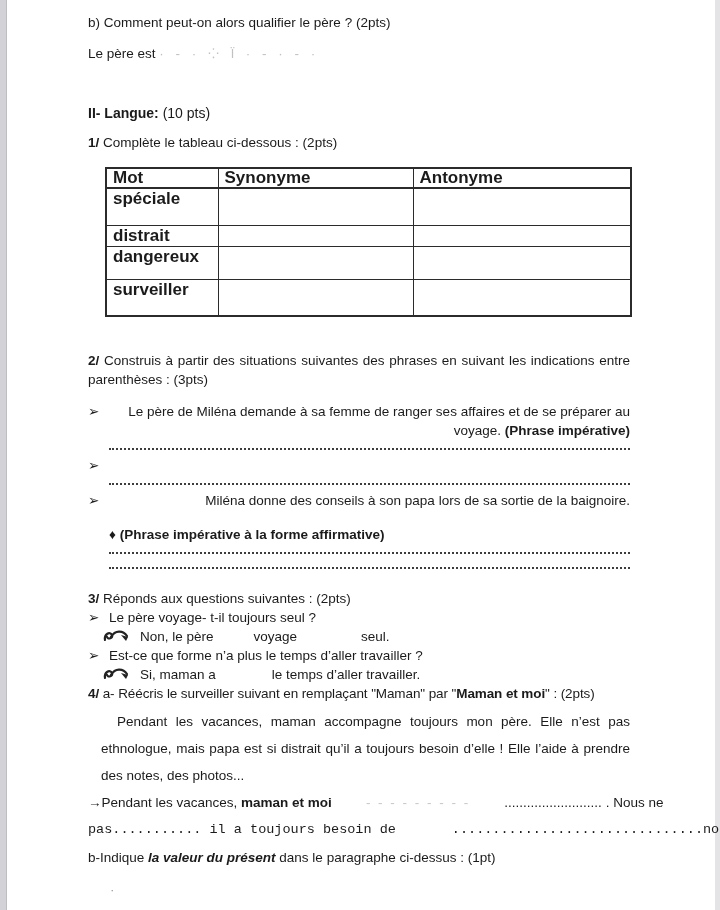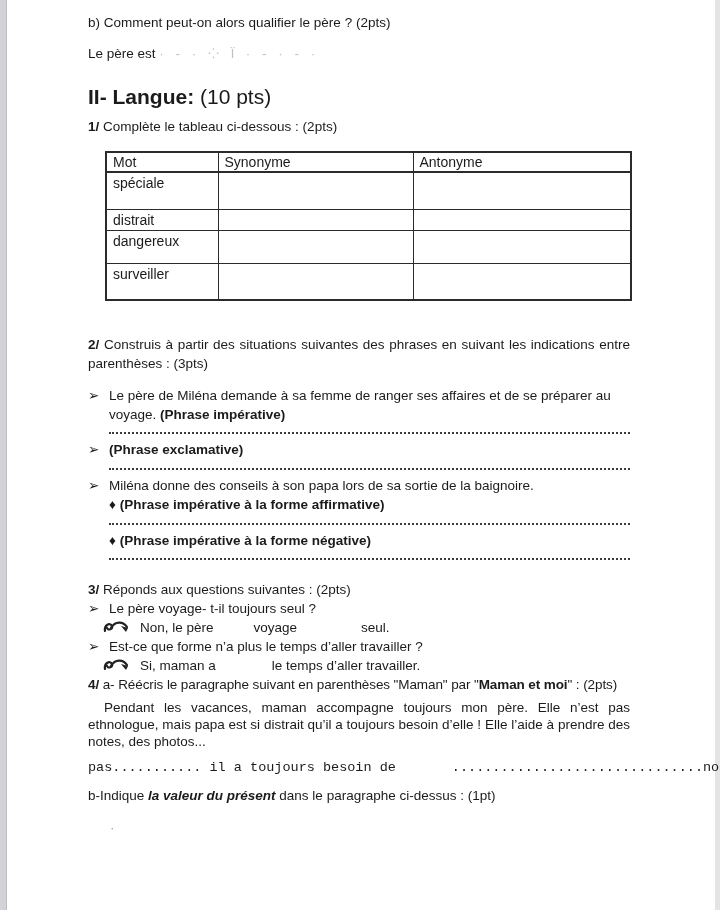--- a/index.html
+++ b/index.html
@@ -24,76 +24,76 @@
   .content {
     position: absolute; left: 88px; top: 14px; width: 542px;
   }
   .b { font-weight: bold; }
   .bi { font-weight: bold; font-style: italic; text-align: right; }
   .faint { color: #bfc1c6; letter-spacing: 4px; }
   .faint2 { color: #c6c8cc; letter-spacing: 2px; }
 
   .answer-stem { margin-top: 13px; }
 
-  .langue-title { margin-top: 24px; font-size: 21px; line-height: 20px; }
+  .langue-title { margin-top: 40px; font-size: 14px; line-height: 20px; }
   .langue-title .pts { font-weight: normal; }
 
   .ex1-label { margin-top: 11px; }
 
   table.syn-table {
     margin-top: 15px; margin-left: 17px;
     border-collapse: collapse;
     border: 2px solid #2b2b2b;
     table-layout: fixed;
     width: 525px;
   }
   table.syn-table th, table.syn-table td {
     border: 1px solid #2b2b2b;
-    font-weight: normal;
-    font-size: 14px;
+    font-weight: bold;
+    font-size: 17px;
     padding: 1px 6px;
     vertical-align: top;
     text-align: left;
   }
   table.syn-table th { border-bottom: 2px solid #2b2b2b; height: 20px; padding: 0 6px; }
   th.c-mot { width: 112px; text-align: center; }
   th.c-syn { width: 195px; padding-left: 28px; }
   th.c-ant { width: 218px; padding-left: 28px; }
   tr.r1 td { height: 37px; }
   tr.r2 td { height: 18px; }
   tr.r3 td { height: 33px; }
   tr.r4 td { height: 37px; }
 
   .ex2-intro { margin-top: 34px; text-align: justify; line-height: 19px; }
 
   .bullets { margin-top: 14px; }
   .bullet-row { display: flex; margin-top: 0; }
   .bullet-row .marker { width: 21px; flex: 0 0 21px; }
-  .bullet-row .btext { flex: 1; line-height: 18.5px; }
+  .bullet-row .btext { flex: 1; line-height: 18.5px; text-align: right; }
   .blockbold { display: block; font-weight: bold; }
 
   .dotline {
     border-bottom: 2px dotted #3d3d3d;
     height: 8px;
     margin: 2px 0 7px 21px;
   }
 
-  .sub-item { margin-left: 21px; font-weight: bold; line-height: 18.5px; margin-top: 1px; }
+  .sub-item { margin-left: 21px; font-weight: bold; line-height: 18.5px; margin-top: 15px; }
 
   .ex3-label { margin-top: 21px; }
   .q-row { display: flex; margin-top: 1px; }
   .q-row .marker { width: 21px; flex: 0 0 21px; }
   .a-row { display: flex; margin-left: 14px; margin-top: 1px; }
   .a-row svg { margin-right: 8px; flex: 0 0 auto; }
   .gap40 { display: inline-block; width: 40px; }
   .gap56 { display: inline-block; width: 56px; }
   .gap64 { display: inline-block; width: 64px; }
 
   .ex4-label { margin-top: 1px; white-space: nowrap; letter-spacing: -0.1px; }
-  .ex4-para { margin-top: 5px; line-height: 17px; text-align: justify; }
+  .ex4-para { margin-top: 5px; line-height: 27px; text-align: justify; margin-left: 13px; }
   .ex4-para .indent { display: inline-block; width: 16px; }
   .rewrite-line { margin-top: 4px; line-height: 19px; white-space: nowrap; }
   .line2 { margin-top: 8px; line-height: 19px; white-space: nowrap; font-family: Liberation Mono, monospace; }
   .gap-inline { display: inline-block; width: 34px; }
   .partb { margin-top: 10px; }
   .stray { margin-top: 14px; margin-left: 22px; color: #9a9a9e; }
 </style>
 </head>
 <body>
 
@@ -154,31 +154,30 @@
   <div class="bullets">
 
     <div class="bullet-row">
       <span class="marker">➢</span>
       <span class="btext"><span>Le père de Miléna demande à sa femme de ranger ses affaires et de se préparer au voyage. </span><span class="b">(Phrase impérative)</span></span>
     </div>
     <div class="dotline"></div>
 
     <div class="bullet-row">
       <span class="marker">➢</span>
-      <span class="btext"><span class="blockbold">(Phrase exclamative)</span></span>
+      <span class="btext"></span>
     </div>
     <div class="dotline"></div>
 
     <div class="bullet-row">
       <span class="marker">➢</span>
       <span class="btext">Miléna donne des conseils à son papa  lors de sa sortie de la baignoire.</span>
     </div>
     <div class="sub-item">♦ (Phrase impérative à la forme affirmative)</div>
     <div class="dotline"></div>
-    <div class="sub-item">♦ (Phrase impérative à la forme négative)</div>
     <div class="dotline"></div>
 
   </div>
 
   <div class="ex3-label">
     <span class="b">3/</span><span> Réponds aux questions suivantes : (2pts)</span>
   </div>
 
   <div class="q-row">
     <span class="marker">➢</span>
@@ -199,27 +198,30 @@
   <div class="a-row">
     <svg width="30" height="15" viewBox="0 0 30 15">
       <path d="M3 12 C2 6 8 3 10 7 C11 10 6 12 5 9" stroke="#222" stroke-width="2.2" fill="none" stroke-linecap="round"></path>
       <path d="M9 9 C13 2 21 2 25 8" stroke="#222" stroke-width="2.2" fill="none" stroke-linecap="round"></path>
       <path d="M26 9 L19 7 L24 13 Z" fill="#222"></path>
     </svg>
     <span><span>Si, maman a</span><span class="gap56"></span><span>le temps d’aller travailler.</span></span>
   </div>
 
   <div class="ex4-label">
-    <span class="b">4/</span><span> a- Réécris le paragraphe suivant en parenthèses "Maman" par "</span><span class="b">Maman et moi</span><span>" : (2pts)</span>
+    <span class="b">4/</span><span> a- Réécris le surveiller suivant en remplaçant "Maman" par "</span><span class="b">Maman et moi</span><span>" : (2pts)</span>
   </div>
 
   <div class="ex4-para">
     <span class="indent"></span><span>Pendant les vacances, maman accompagne toujours mon père. Elle n’est pas ethnologue, mais papa est si distrait qu’il a toujours besoin d’elle ! Elle l’aide à prendre des notes, des photos...</span>
   </div>
 
+  <div class="rewrite-line">
+    <span>→Pendant les vacances, </span><span class="b">maman et moi</span><span class="gap-inline"></span><span class="faint2">‐ ‐ ‐ ‐ ‐ ‐ ‐ ‐ ‐</span><span class="gap-inline"></span><span>..........................</span><span> . Nous ne</span>
+  </div>
 
   <div class="line2">
     <span>pas...........</span><span> il a toujours besoin de</span><span class="gap56"></span><span>...............................</span><span>nous l’</span>&nbsp;<span class="faint2">˙ ˙</span>
   </div>
 
   <div class="partb">
     <span>b-Indique </span><span class="bi">la valeur du présent</span><span> dans le paragraphe ci-dessus : (1pt)</span>
   </div>
 
   <div class="stray">·</div>

